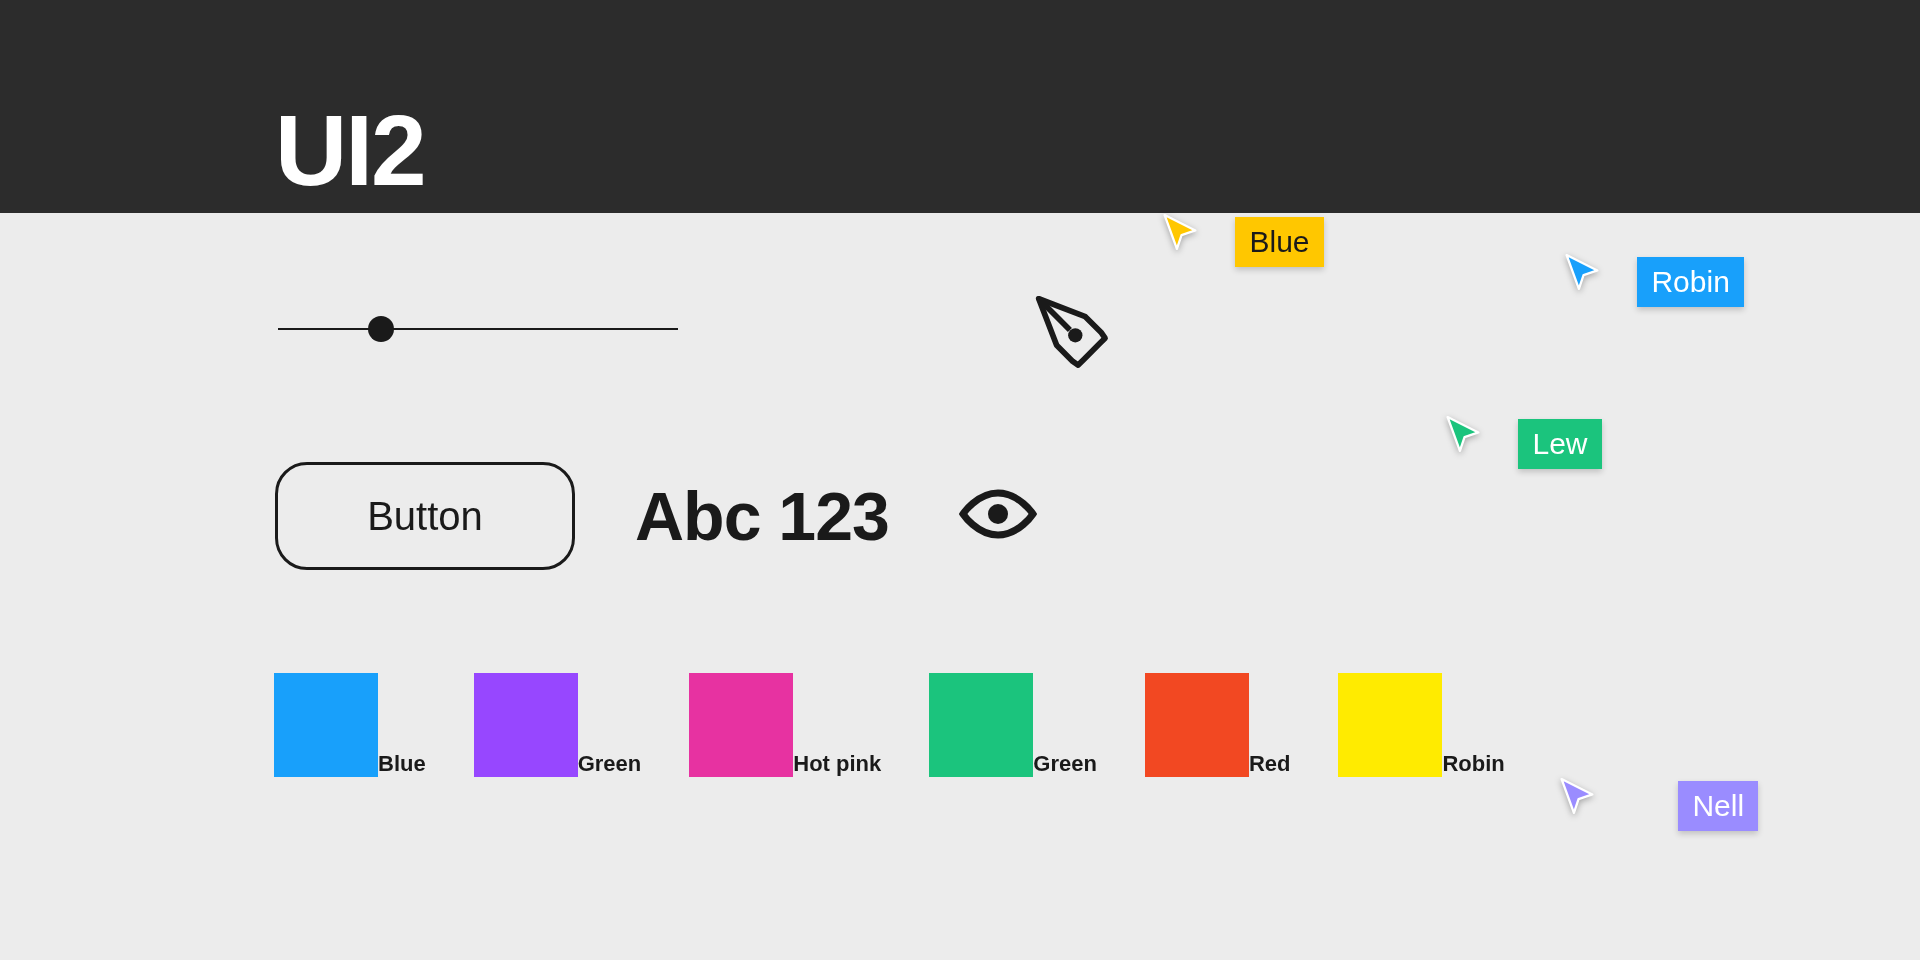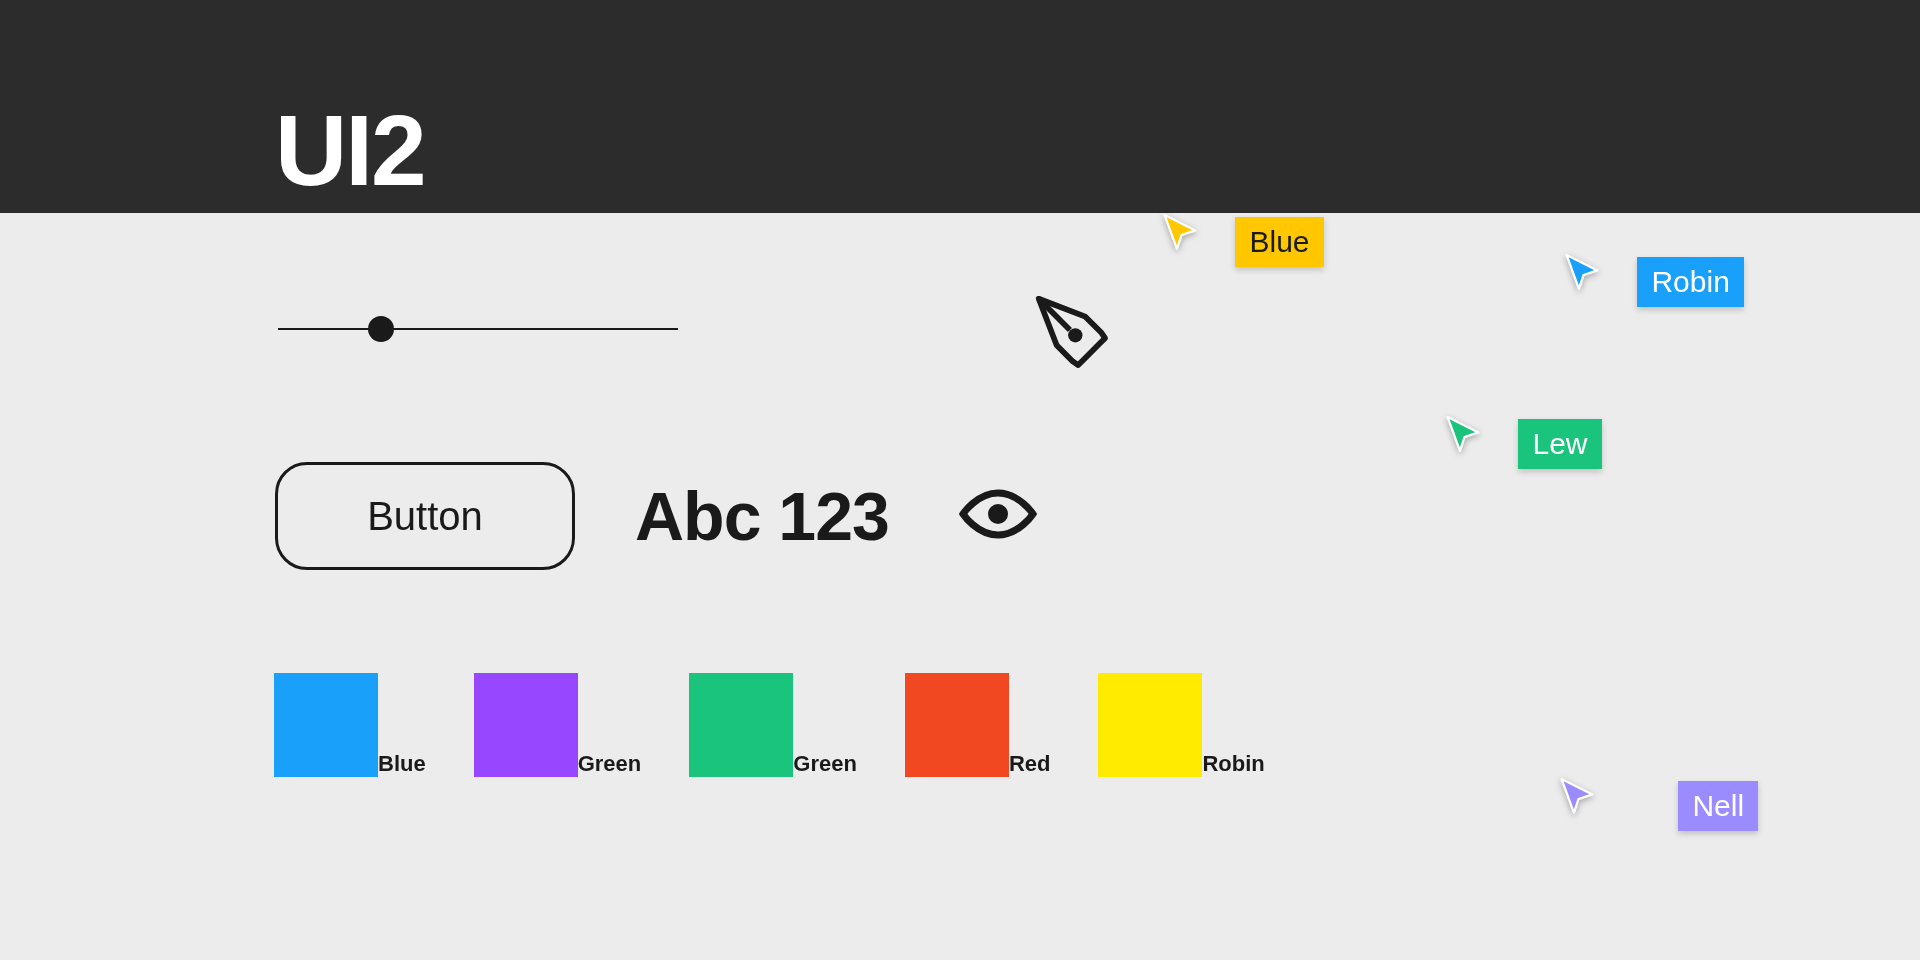--- a/index.html
+++ b/index.html
@@ -169,20 +169,24 @@
   <div class="swatches">
     <div class="swatch">
       <div class="swatch-box" style=";background:#18a0fb"></div>
       <div class="swatch-label">Blue</div>
     </div>
     <div class="swatch">
       <div class="swatch-box" style=";background:#9747ff"></div>
       <div class="swatch-label">Green</div>
     </div>
     <div class="swatch">
+      <div class="swatch-box" style=";background:#e732a1"></div>
+      <div class="swatch-label">Hot pink</div>
+    </div>
+    <div class="swatch">
       <div class="swatch-box" style=";background:#1bc47d"></div>
       <div class="swatch-label">Green</div>
     </div>
     <div class="swatch">
       <div class="swatch-box" style=";background:#f24822"></div>
       <div class="swatch-label">Red</div>
     </div>
     <div class="swatch">
       <div class="swatch-box" style=";background:#ffeb00"></div>
       <div class="swatch-label">Robin</div>

